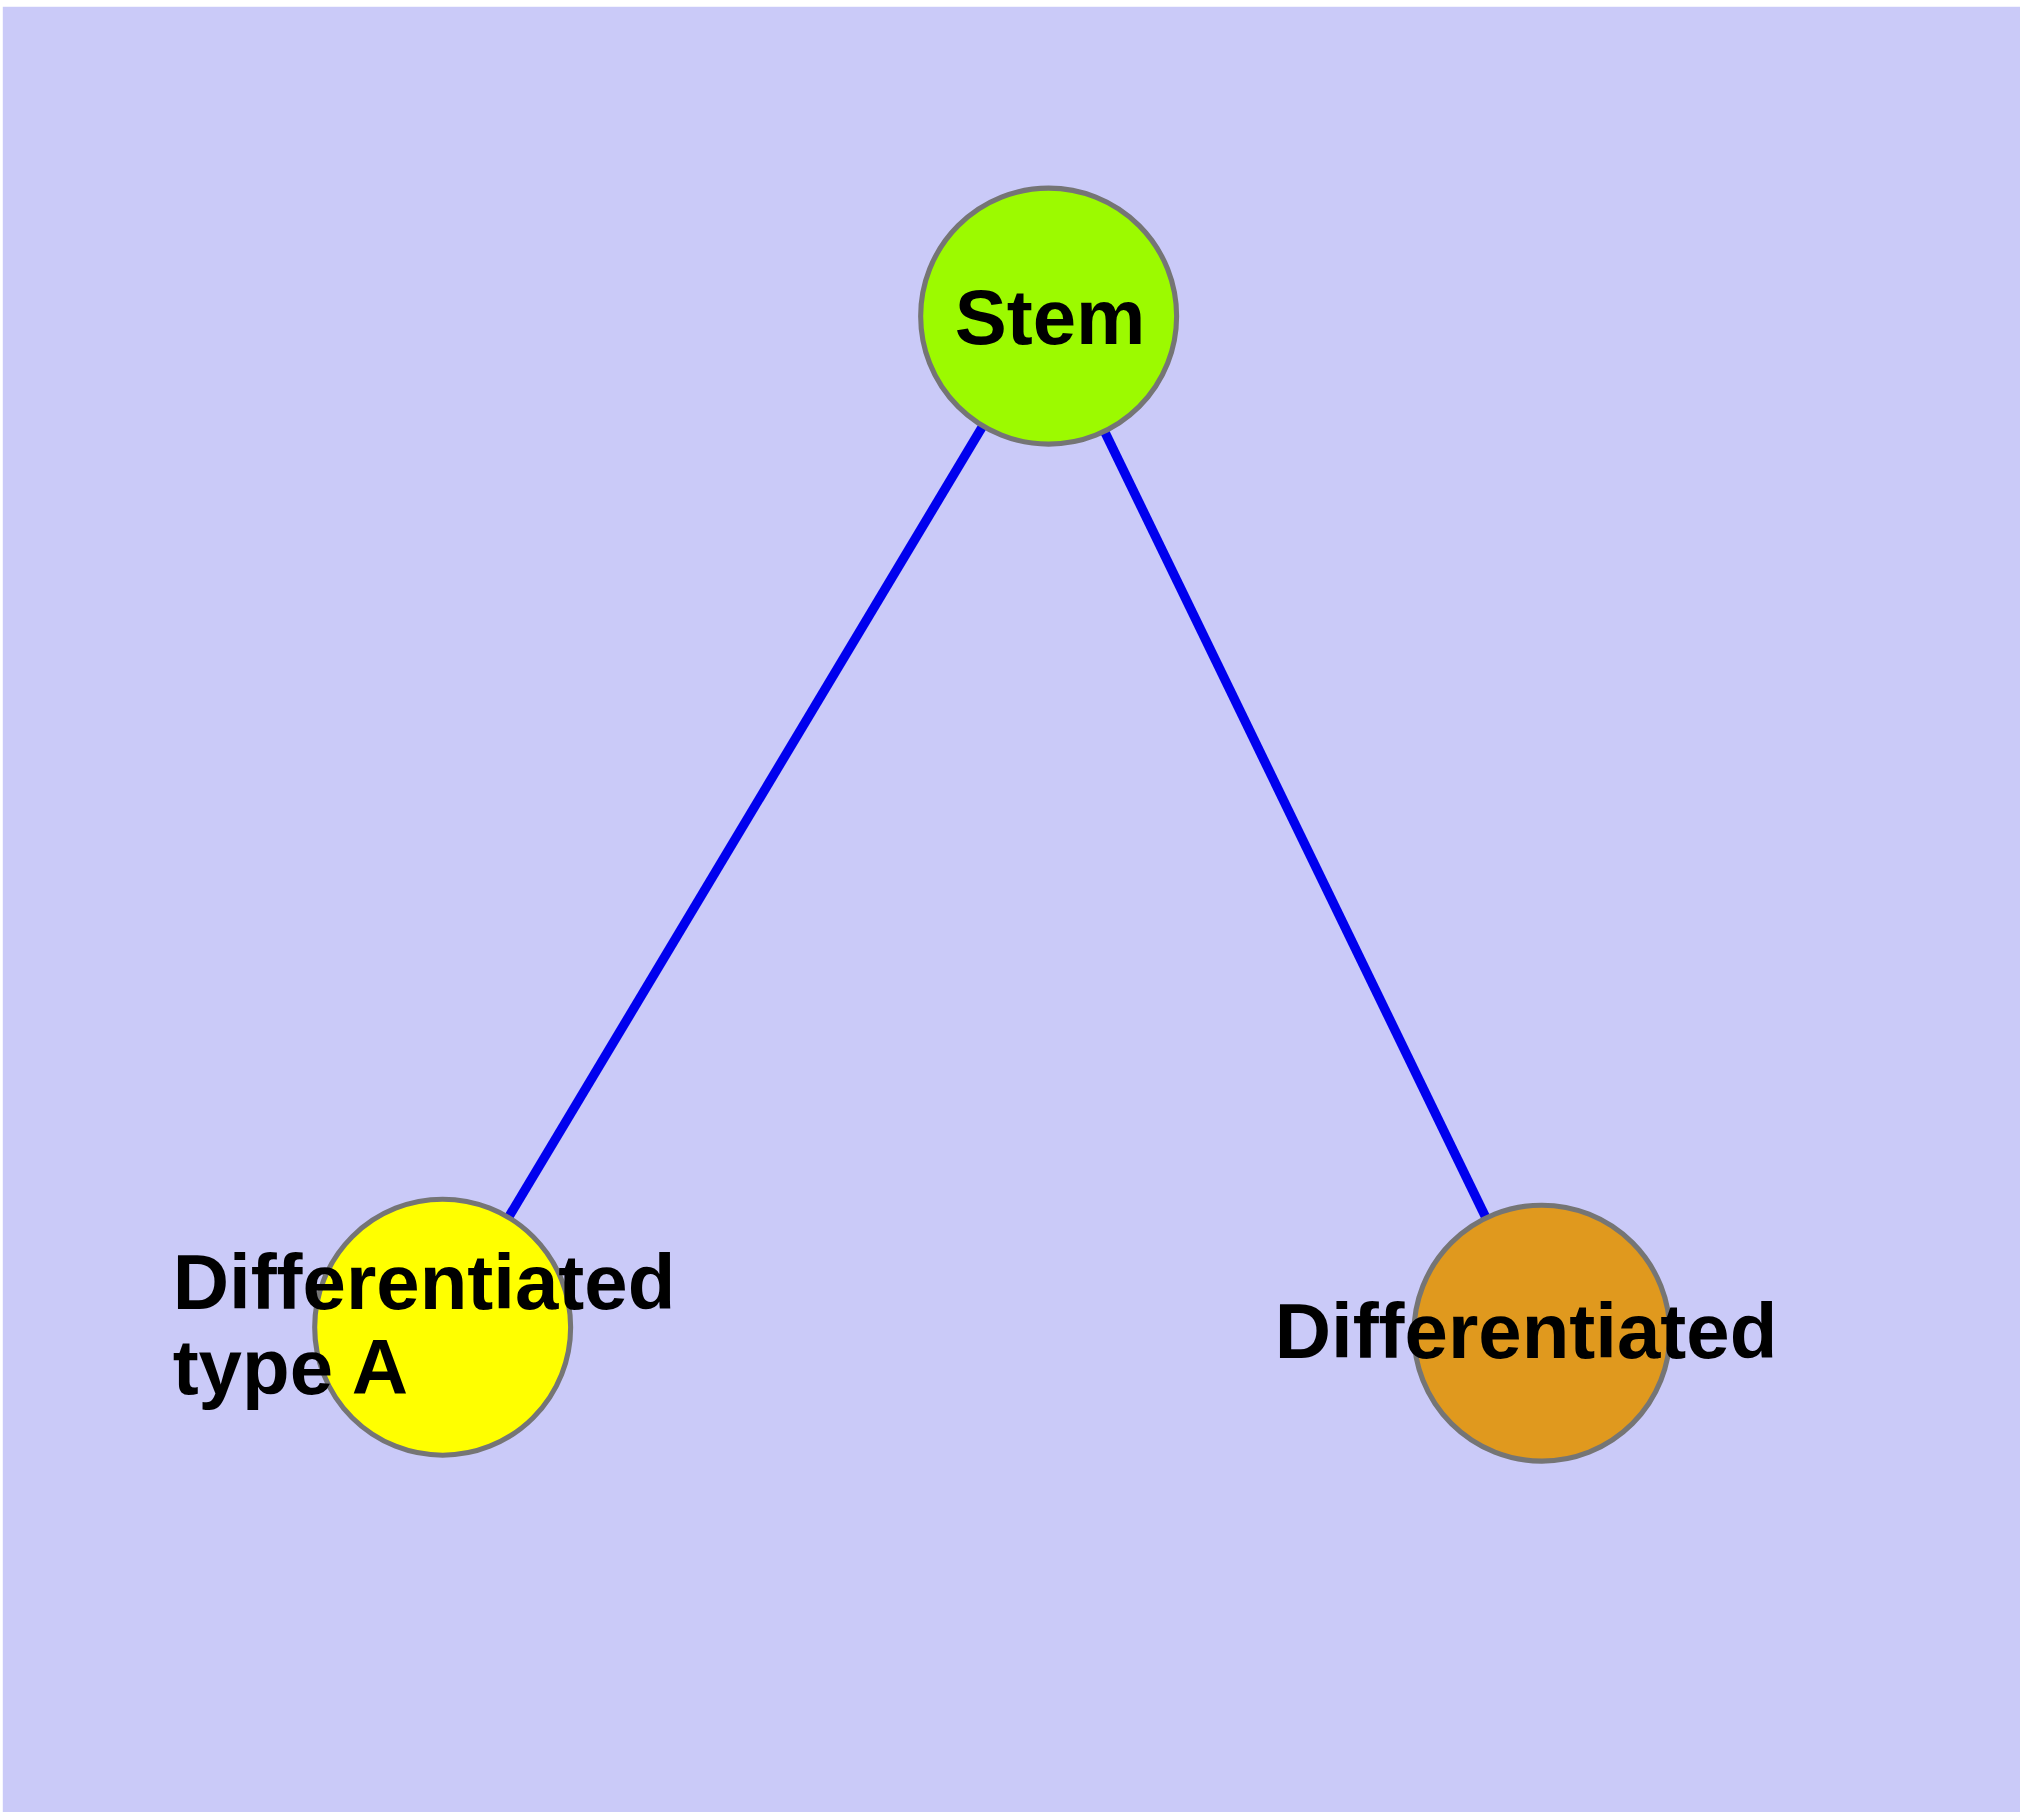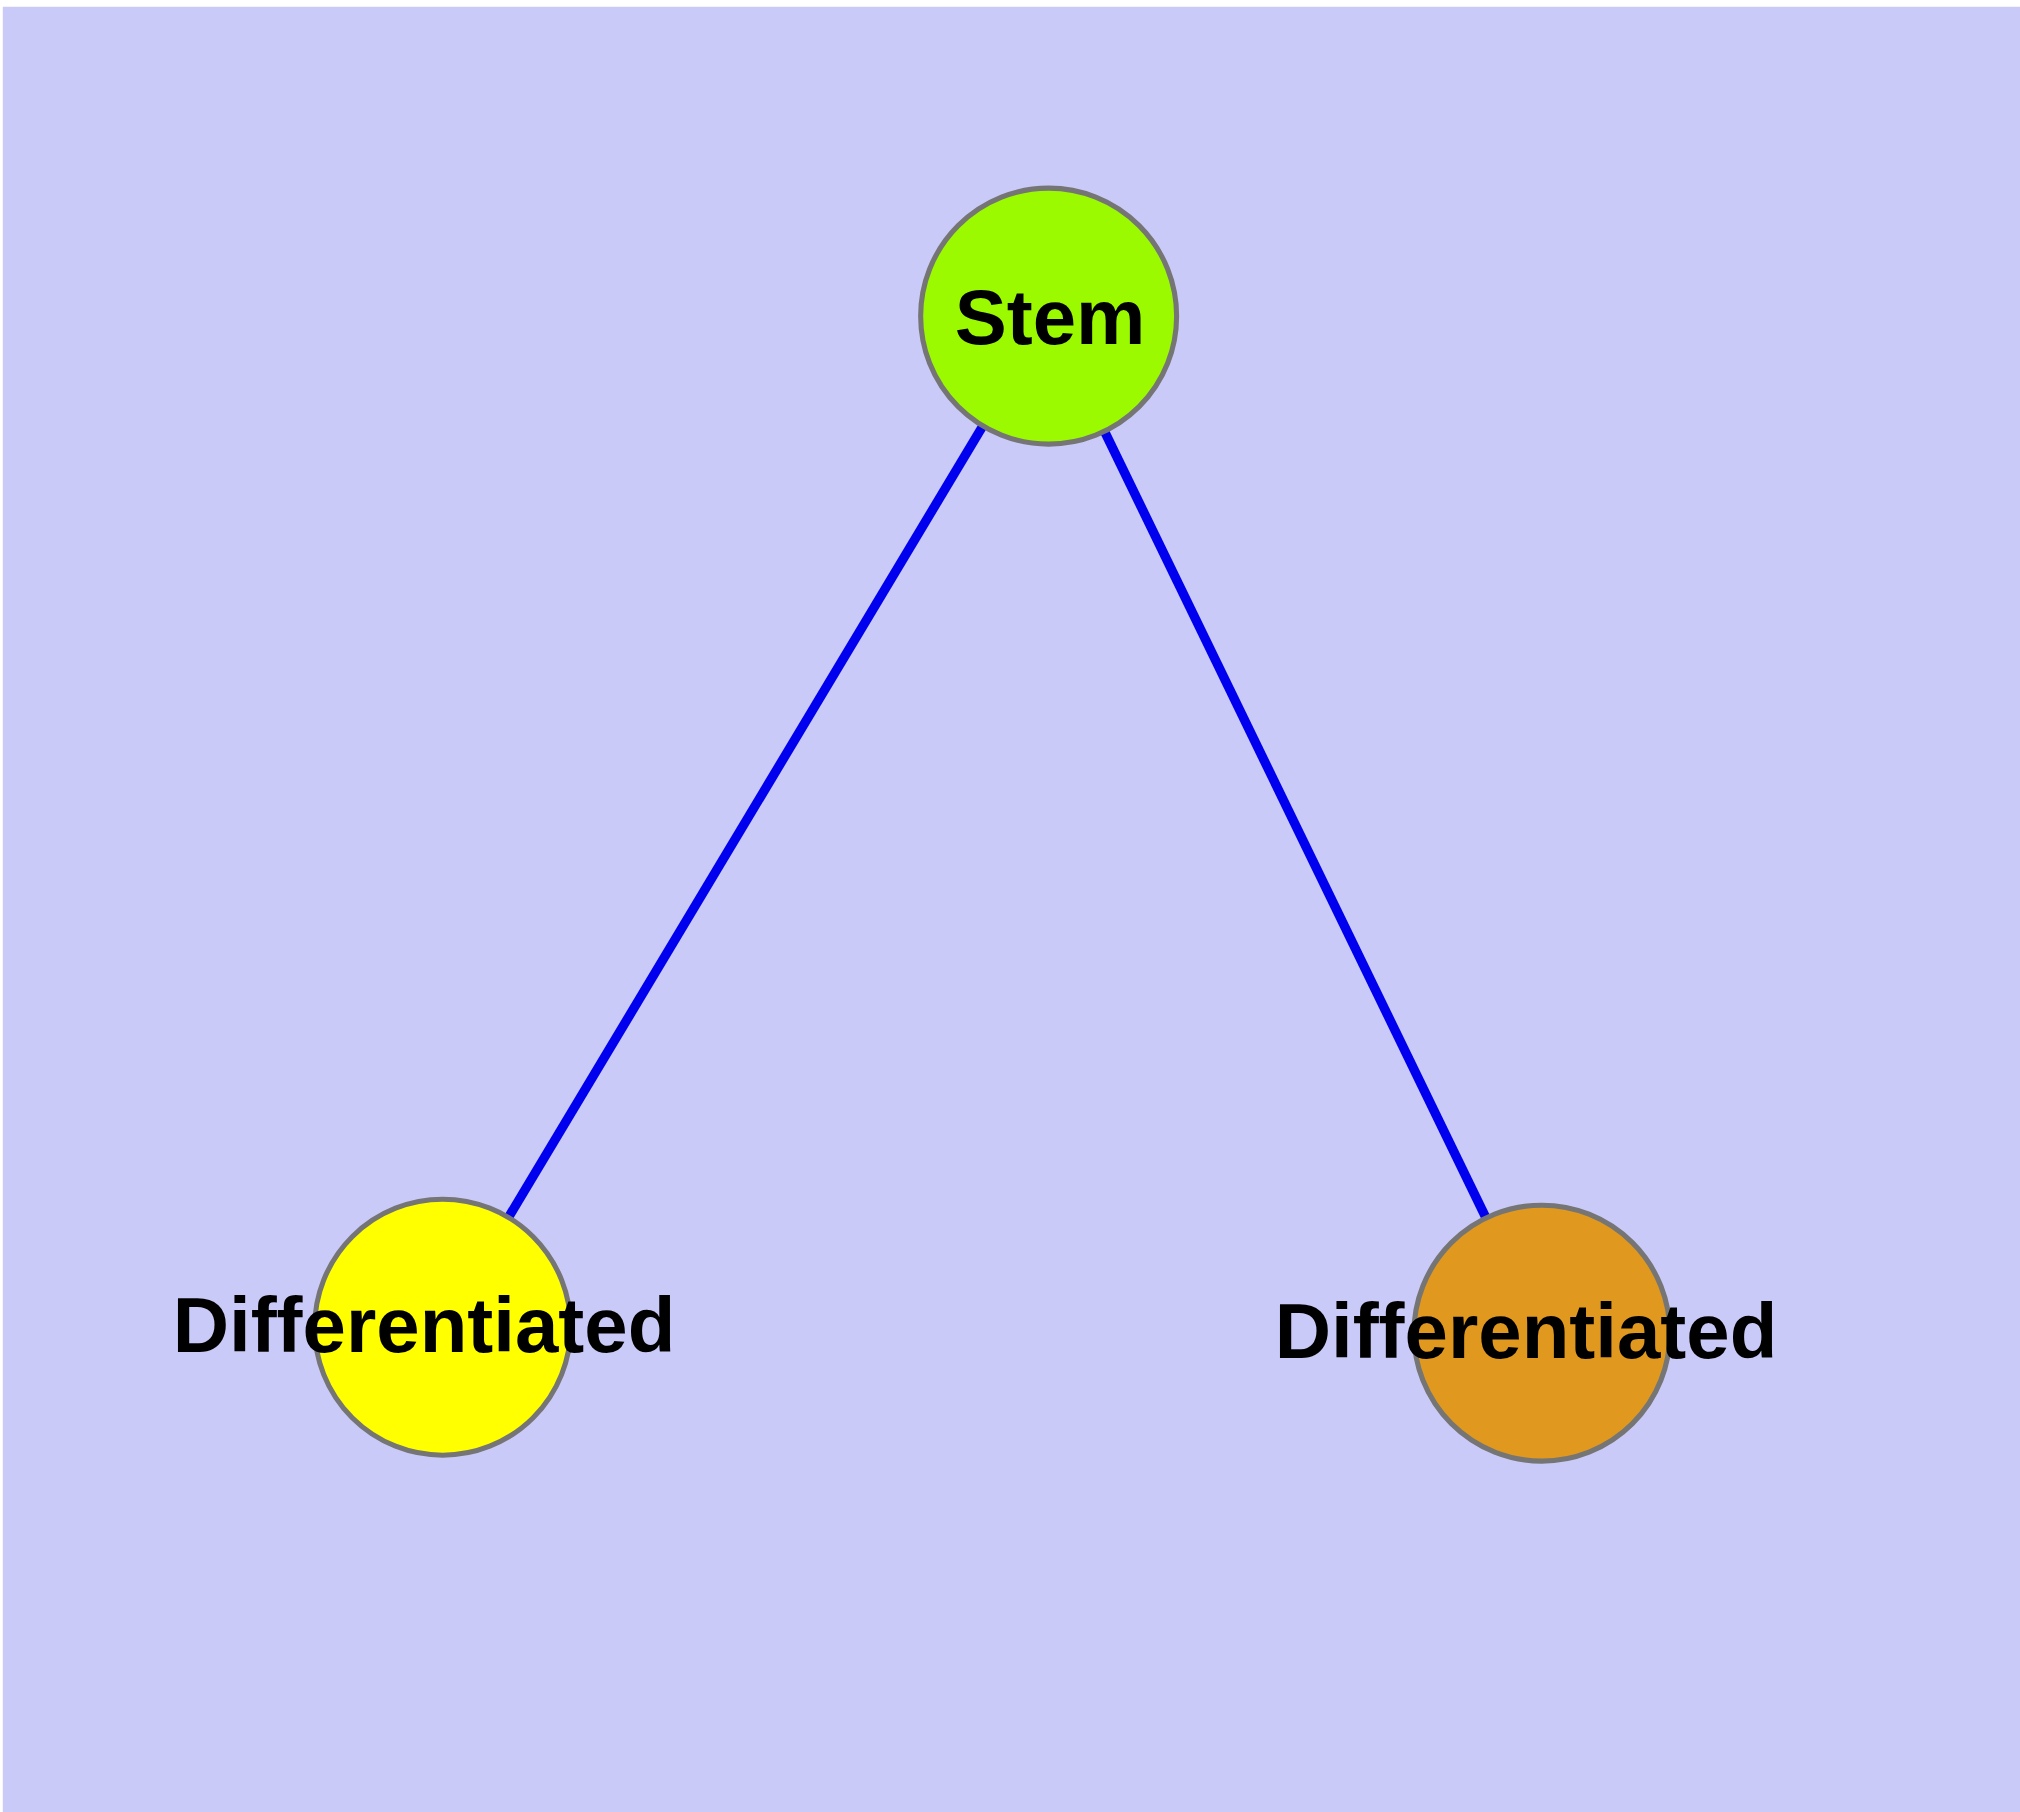--- a/index.html
+++ b/index.html
@@ -71,20 +71,21 @@
   </svg>
 
   <div class="labels">
 
     <div class="node-label" style="left: 1050px; top: 317px;">
       <div>Stem</div>
     </div>
 
     <div class="node-label" style="left: 424px; top: 1325px;">
       <div>Differentiated</div>
+      <div>type A</div>
     </div>
 
     <div class="node-label" style="left: 1526px; top: 1331px;">
       <div>Differentiated</div>
     </div>
 
   </div>
 </div>
 
 

